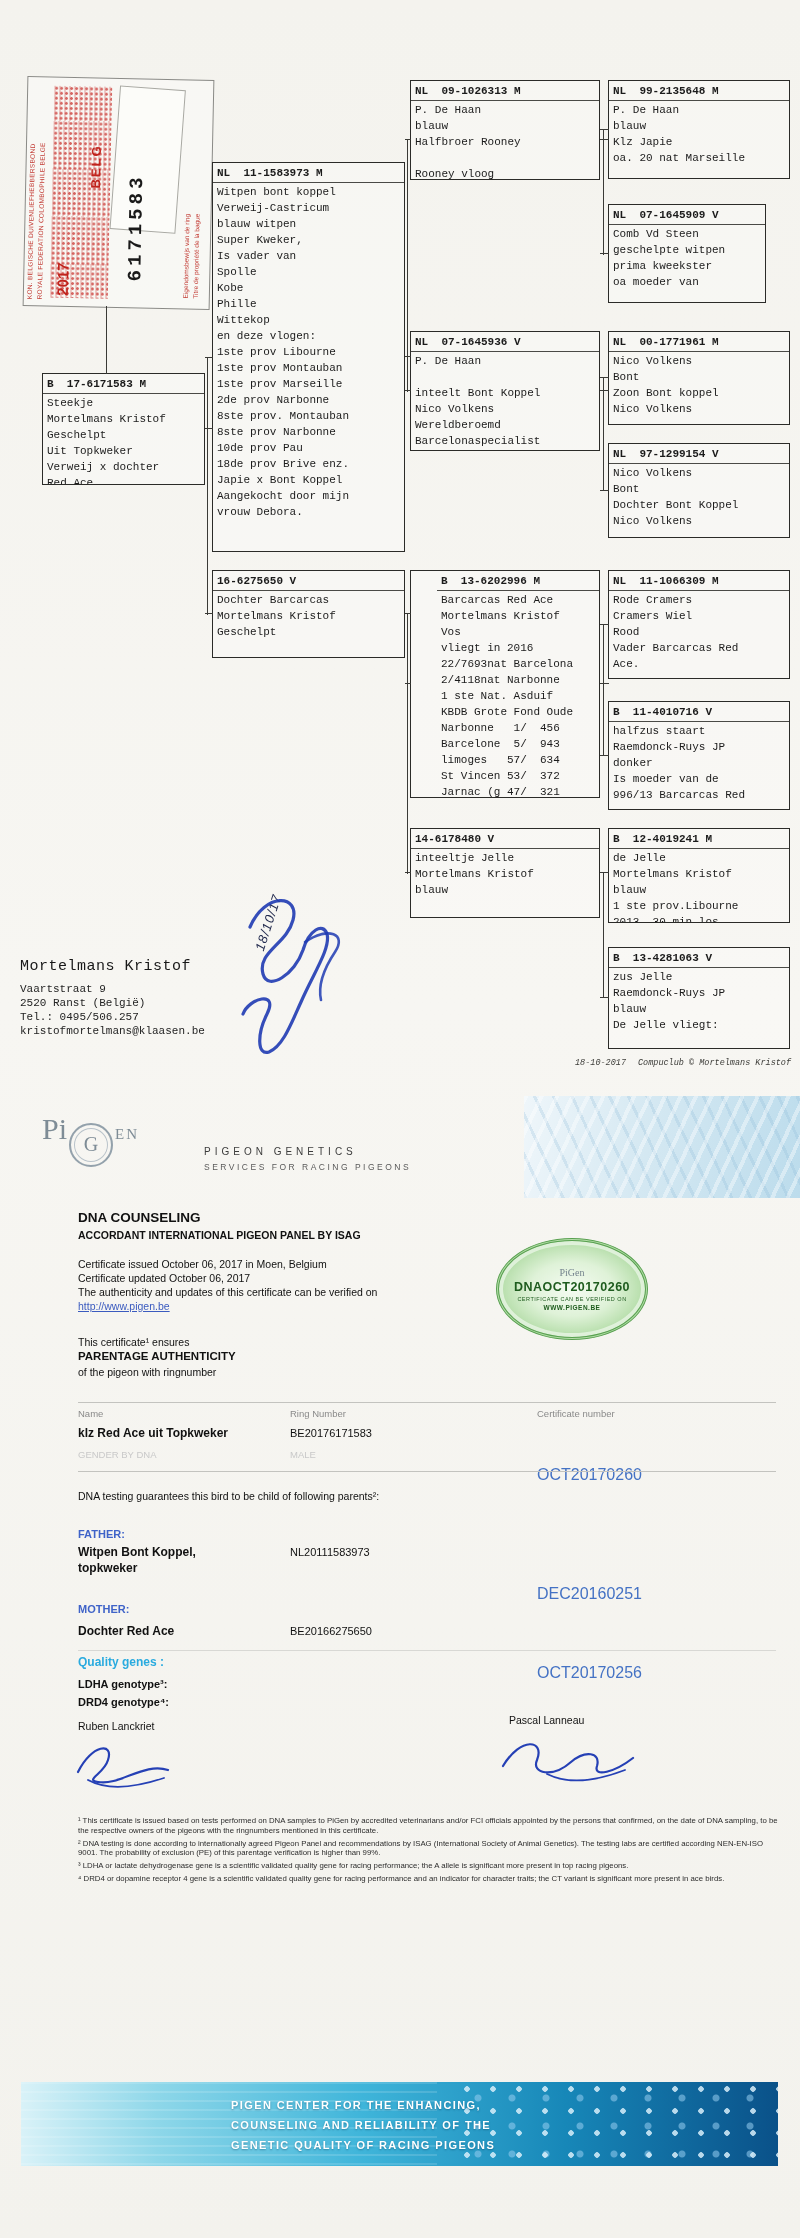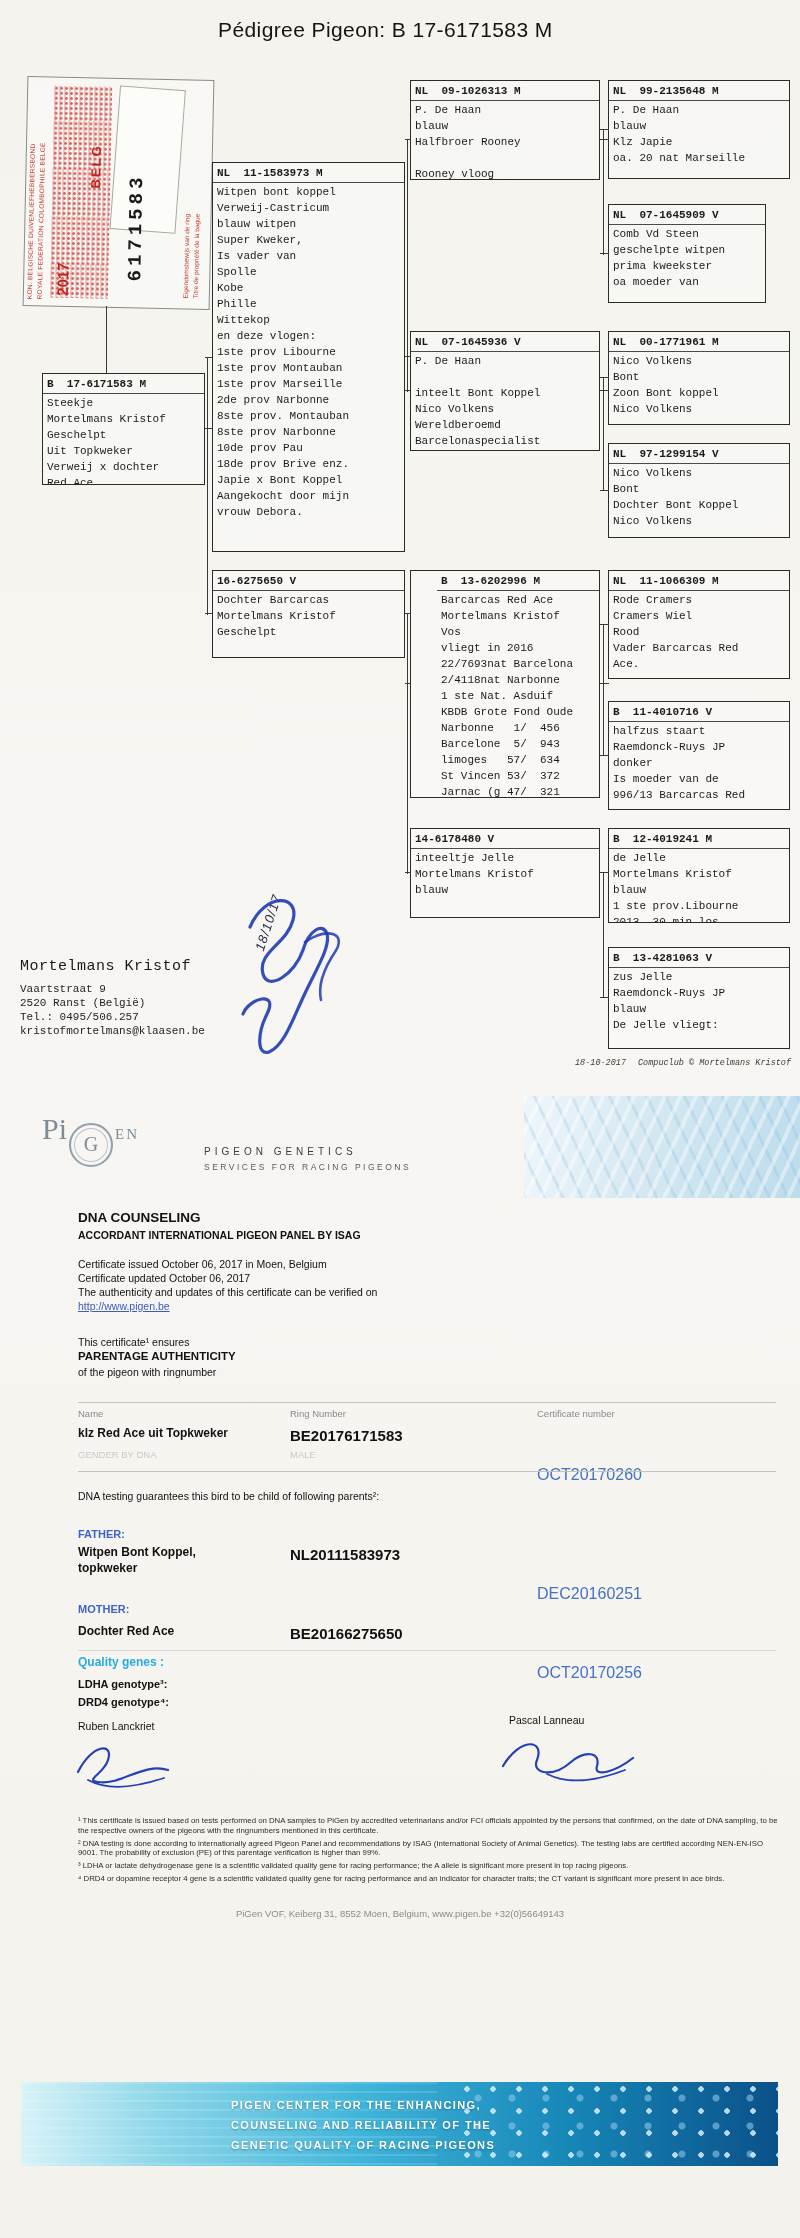--- a/index.html
+++ b/index.html
@@ -90,21 +90,21 @@
   .badge-sub2{font-size:6.5px;font-weight:bold;color:#1e5c1e;letter-spacing:.5px;}
 
   .rule{position:absolute;left:78px;width:698px;height:1px;background:#c3c3bf;}
   .rule.r1{top:1402px;}
   .rule.r2{top:1471px;}
   .rule.r3{top:1650px;background:#d8d8d4;}
 
   .t-head{font-size:9.5px;color:#8a8a8a;top:1408px;}
   .th-name{left:78px;} .th-ring{left:290px;} .th-cert{left:537px;}
   .row-name{font-size:12px;font-weight:bold;}
-  .row-ring{font-size:15px;font-weight:bold;}
+  .row-ring{font-size:11px;font-weight:normal;}
   .row-cert{font-size:16px;color:#4472c4;margin-top:39px;}
   .subj-name{left:78px;top:1426px;} .subj-ring{left:290px;top:1427px;} .subj-cert{left:537px;top:1427px;}
   .gender{font-size:9.5px;color:#c9c9c9;top:1449px;}
   .g-label{left:78px;} .g-value{left:290px;}
   .parents-note{left:78px;top:1490px;}
   .parent-label{font-size:11px;font-weight:bold;color:#3f63c8;}
   .father-label{left:78px;top:1528px;}
   .father-name{left:78px;top:1545px;} .father-name2{left:78px;top:1561px;}
   .father-ring{left:290px;top:1546px;} .father-cert{left:537px;top:1546px;}
   .mother-label{left:78px;top:1603px;}
@@ -128,21 +128,20 @@
                        radial-gradient(circle 4px at 18px 16px,rgba(150,205,240,.55) 0 3px,transparent 4px);
       background-size:26px 22px,34px 28px;}
   .banner-text{position:absolute;left:210px;top:13px;z-index:2;color:#fff;font-size:11px;font-weight:bold;
                letter-spacing:1.4px;line-height:20px;text-shadow:0 1px 2px rgba(0,60,90,.45);}
 </style>
 </head>
 <body>
 
 <div class="page">
 
-  <div class="title">Pédigree Pigeon: B  17-6171583 M</div>
 
   <div class="stamp">
     <div class="vtext stamp-micro m1">KON. BELGISCHE DUIVENLIEFHEBBERSBOND</div>
     <div class="vtext stamp-micro m2">ROYALE FEDERATION COLOMBOPHILE BELGE</div>
     <div class="stamp-pattern"></div>
     <div class="vtext stamp-year">2017</div>
     <div class="vtext stamp-belg">BELG</div>
     <div class="stamp-label"></div>
     <div class="vtext stamp-number">6171583</div>
     <div class="vtext stamp-own o1">Eigendomsbewijs van de ring</div>
@@ -348,20 +347,26 @@
   <div class="cert c-title">DNA COUNSELING</div>
   <div class="cert c-subtitle">ACCORDANT INTERNATIONAL PIGEON PANEL BY ISAG</div>
   <div class="cert c-issued">Certificate issued October 06, 2017 in Moen, Belgium</div>
   <div class="cert c-updated">Certificate updated October 06, 2017</div>
   <div class="cert c-verify">The authenticity and updates of this certificate can be verified on</div>
   <div class="cert c-url">http://www.pigen.be</div>
   <div class="cert c-ens1">This certificate¹ ensures</div>
   <div class="cert c-ens2">PARENTAGE AUTHENTICITY</div>
   <div class="cert c-ens3">of the pigeon with ringnumber</div>
 
+  <div class="badge">
+    <div class="badge-logo">PiGen</div>
+    <div class="badge-code">DNAOCT20170260</div>
+    <div class="badge-sub">CERTIFICATE CAN BE VERIFIED ON</div>
+    <div class="badge-sub2">WWW.PIGEN.BE</div>
+  </div>
 
   <div class="rule r1"></div>
   <div class="cert t-head th-name">Name</div>
   <div class="cert t-head th-ring">Ring Number</div>
   <div class="cert t-head th-cert">Certificate number</div>
 
   <div class="cert row-name subj-name">klz Red Ace uit Topkweker</div>
   <div class="cert row-ring subj-ring">BE20176171583</div>
   <div class="cert row-cert subj-cert">OCT20170260</div>
   <div class="cert gender g-label">GENDER BY DNA</div>
@@ -398,21 +403,20 @@
     <path d="M 52 50 C 76 62, 104 56, 130 46" fill="none" stroke="#2540b5" stroke-width="1.8" stroke-linecap="round"></path>
   </svg>
 
   <div class="footnotes">
     <div class="fn">¹ This certificate is issued based on tests performed on DNA samples to PiGen by accredited veterinarians and/or FCI officials appointed by the persons that confirmed, on the date of DNA sampling, to be the respective owners of the pigeons with the ringnumbers mentioned in this certificate.</div>
     <div class="fn">² DNA testing is done according to internationally agreed Pigeon Panel and recommendations by ISAG (International Society of Animal Genetics). The testing labs are certified according NEN-EN-ISO 9001. The probability of exclusion (PE) of this parentage verification is higher than 99%.</div>
     <div class="fn">³ LDHA or lactate dehydrogenase gene is a scientific validated quality gene for racing performance; the A allele is significant more present in top racing pigeons.</div>
     <div class="fn">⁴ DRD4 or dopamine receptor 4 gene is a scientific validated quality gene for racing performance and an indicator for character traits; the CT variant is significant more present in ace birds.</div>
   </div>
 
-  <div class="pg-footer">PiGen VOF, Keiberg 31, 8552 Moen, Belgium, www.pigen.be +32(0)56649143</div>
 
   <div class="banner">
     <div class="banner-text">
       <div>PIGEN CENTER FOR THE ENHANCING,</div>
       <div>COUNSELING AND RELIABILITY OF THE</div>
       <div>GENETIC QUALITY OF RACING PIGEONS</div>
     </div>
   </div>
 
 </div>

